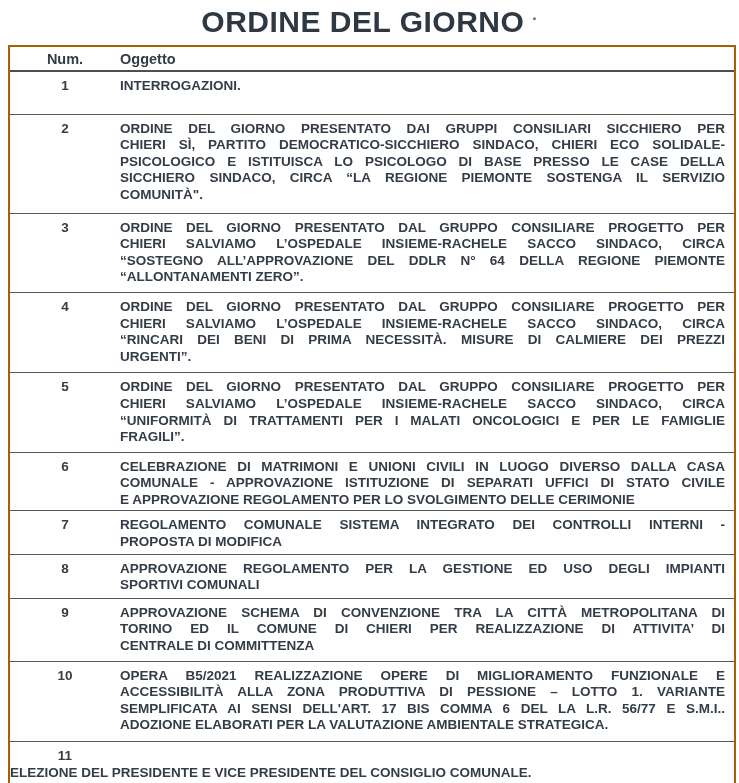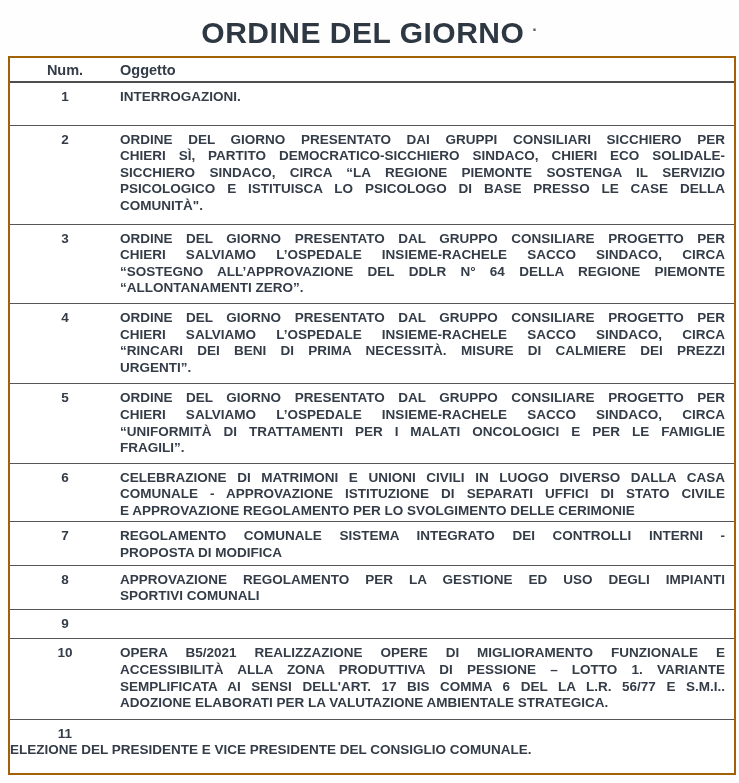--- a/index.html
+++ b/index.html
@@ -11,22 +11,22 @@
     position: relative;
     width: 739px;
     height: 783px;
     background: #fefefe;
     font-family: "Liberation Sans", sans-serif;
     color: #333c47;
     overflow: hidden;
   }
   .title-wrap {
     text-align: center;
+    padding-top: 5px;
     height: 38px;
-    margin-top: 16px;
   }
   .title {
     display: inline-block;
     font-size: 30px;
     font-weight: bold;
     letter-spacing: 0.5px;
     color: #2e3843;
   }
   .title-mark {
     display: inline-block;
@@ -111,22 +111,22 @@
           <div class="num">1</div>
           <div class="txt">
             <div class="lline">INTERROGAZIONI.</div>
           </div>
         </div>
         <div class="row">
           <div class="num">2</div>
           <div class="txt">
             <div class="jline">ORDINE DEL GIORNO PRESENTATO DAI GRUPPI CONSILIARI SICCHIERO PER</div>
             <div class="jline">CHIERI SÌ, PARTITO DEMOCRATICO-SICCHIERO SINDACO, CHIERI ECO SOLIDALE-</div>
+            <div class="jline">PSICOLOGICO E ISTITUISCA LO PSICOLOGO DI BASE PRESSO LE CASE DELLA</div>
             <div class="jline">SICCHIERO SINDACO, CIRCA “LA REGIONE PIEMONTE SOSTENGA IL SERVIZIO</div>
-            <div class="jline">PSICOLOGICO E ISTITUISCA LO PSICOLOGO DI BASE PRESSO LE CASE DELLA</div>
             <div class="lline">COMUNITÀ".</div>
           </div>
         </div>
         <div class="row">
           <div class="num">3</div>
           <div class="txt">
             <div class="jline">ORDINE DEL GIORNO PRESENTATO DAL GRUPPO CONSILIARE PROGETTO PER</div>
             <div class="jline">CHIERI SALVIAMO L’OSPEDALE INSIEME-RACHELE SACCO SINDACO, CIRCA</div>
             <div class="jline">“SOSTEGNO ALL’APPROVAZIONE DEL DDLR N° 64 DELLA REGIONE PIEMONTE</div>
             <div class="lline">“ALLONTANAMENTI ZERO”.</div>
@@ -167,20 +167,25 @@
         </div>
         <div class="row">
           <div class="num">8</div>
           <div class="txt">
             <div class="jline">APPROVAZIONE REGOLAMENTO PER LA GESTIONE ED USO DEGLI IMPIANTI</div>
             <div class="lline">SPORTIVI COMUNALI</div>
           </div>
         </div>
         <div class="row">
           <div class="num">9</div>
+          <div class="txt">
+            <div class="jline">APPROVAZIONE SCHEMA DI CONVENZIONE TRA LA CITTÀ METROPOLITANA DI</div>
+            <div class="jline">TORINO ED IL COMUNE DI CHIERI PER REALIZZAZIONE DI ATTIVITA’ DI</div>
+            <div class="lline">CENTRALE DI COMMITTENZA</div>
+          </div>
         </div>
         <div class="row">
           <div class="num">10</div>
           <div class="txt">
             <div class="jline">OPERA B5/2021 REALIZZAZIONE OPERE DI MIGLIORAMENTO FUNZIONALE E</div>
             <div class="jline">ACCESSIBILITÀ ALLA ZONA PRODUTTIVA DI PESSIONE – LOTTO 1. VARIANTE</div>
             <div class="jline">SEMPLIFICATA AI SENSI DELL'ART. 17 BIS COMMA 6 DEL LA L.R. 56/77 E S.M.I..</div>
             <div class="lline">ADOZIONE ELABORATI PER LA VALUTAZIONE AMBIENTALE STRATEGICA.</div>
           </div>
         </div>

